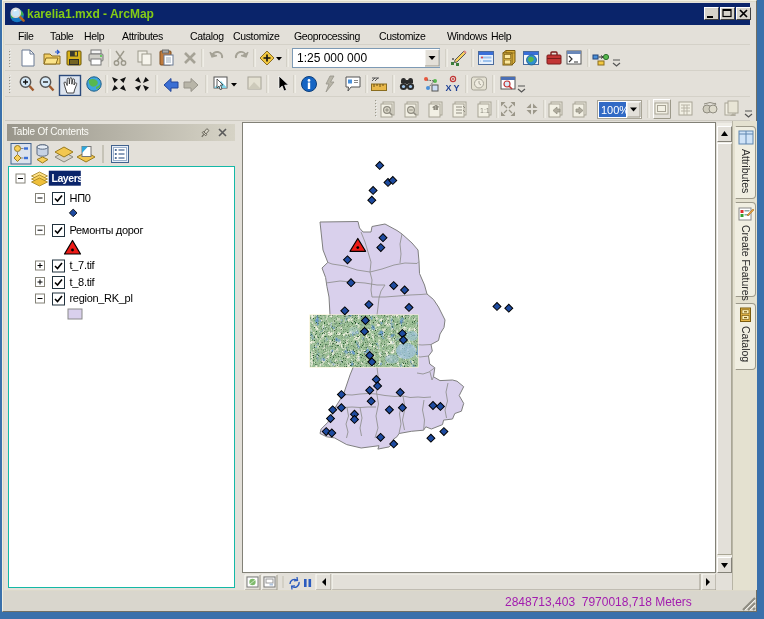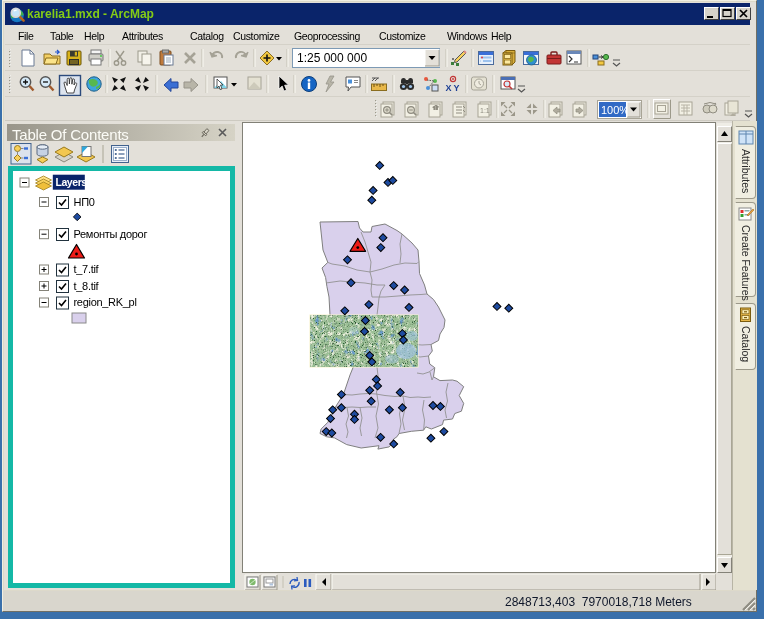--- a/index.html
+++ b/index.html
@@ -14,23 +14,23 @@
   .title .txt { position:absolute; left:22px; top:4px; color:#84cc16; font-size:12px; font-weight:bold;}
   .wbtn { position:absolute; top:4px; width:15px; height:13px; background:#d6d3ca;
           border-top:1px solid #fff; border-left:1px solid #fff;
           border-right:1px solid #404040; border-bottom:1px solid #404040;
           color:#000; font-size:10px; text-align:center; line-height:11px; font-weight:bold;}
   .menubar { position:absolute; left:5px; top:25px; width:745px; height:20px; background:#e3e0d9; }
   .mi { position:absolute; top:5px; font-size:10.5px; letter-spacing:-0.35px; color:#000; }
   .tb { position:absolute; left:5px; background:#e3e0d9; }
   .tocpanel { position:absolute; left:7px; top:121px; width:230px; height:468px; background:#e3e0d9; }
   .tochdr { position:absolute; left:0; top:3px; width:228px; height:17px;
-            background:linear-gradient(to right,#98958a,#d6d3c6); color:#fbfbf6; font-size:15px; letter-spacing:-0.2px; }
+            background:linear-gradient(to right,#98958a,#d6d3c6); color:#fbfbf6; font-size:10px; letter-spacing:-0.2px; }
   .toctree { position:absolute; left:1px; top:45px; width:227px; height:422px; background:#fff;
-             border:5px solid #14b8a6; }
+             border:1px solid #14b8a6; }
   .statusbar { position:absolute; left:3px; top:590px; width:753px; height:21px; background:#d9d6cd;
                border-top:1px solid #ddd9ca; }
   .maparea { position:absolute; left:241px; top:121px; width:491px; height:469px; background:#e3e0d9; }
   .mapcanvas { position:absolute; left:1px; top:1px; width:474px; height:451px; background:#fff;
                border:1px solid #828177; }
   .sb { background:#e3e0d9; border-top:1px solid #fff; border-left:1px solid #fff;
         border-right:1px solid #848278; border-bottom:1px solid #848278; }
   .sbtrack { background:#efede6; }
   .tabstrip { position:absolute; left:732px; top:121px; width:25px; height:469px; background:#e4e1d0; border-left:1px solid #b8b5a5;}
   .vtab { position:absolute; left:3px; width:21px; background:#f0eee1; border:1px solid #9c998a;
@@ -790,18 +790,18 @@
       <rect x="2.5" y="1" width="10" height="13.5" fill="#e8b84a" stroke="#7a5c10"></rect>
       <rect x="4" y="2.8" width="7" height="4" fill="#fdf0b8" stroke="#7a5c10" stroke-width="0.7"></rect>
       <rect x="4" y="8.6" width="7" height="4" fill="#fdf0b8" stroke="#7a5c10" stroke-width="0.7"></rect>
       <rect x="6" y="4.2" width="3" height="1.2" fill="#7a5c10"></rect>
       <rect x="6" y="10" width="3" height="1.2" fill="#7a5c10"></rect>
     </svg>
   <div class="lbl" style="top:22px">Catalog</div>
 </div>
 
 <div class="statusbar">
-  <div class="abs" style="left:502px;top:4px;font-size:12px;color:#0f172a">2848713,403&nbsp; 7970018,718 Meters</div>
+  <div class="abs" style="left:502px;top:4px;font-size:12px;color:#a21caf">2848713,403&nbsp; 7970018,718 Meters</div>
   <svg class="abs" style="left:738px;top:6px" width="15" height="14">
       <path d="M14 1 L2 13 M14 6 L7 13 M14 11 L12 13" stroke="#8f8c82" stroke-width="2.2"></path>
       <path d="M14 3 L4 13 M14 8 L9 13" stroke="#f2f0ea" stroke-width="1"></path>
     </svg>
 </div>
 
 </body></html>

